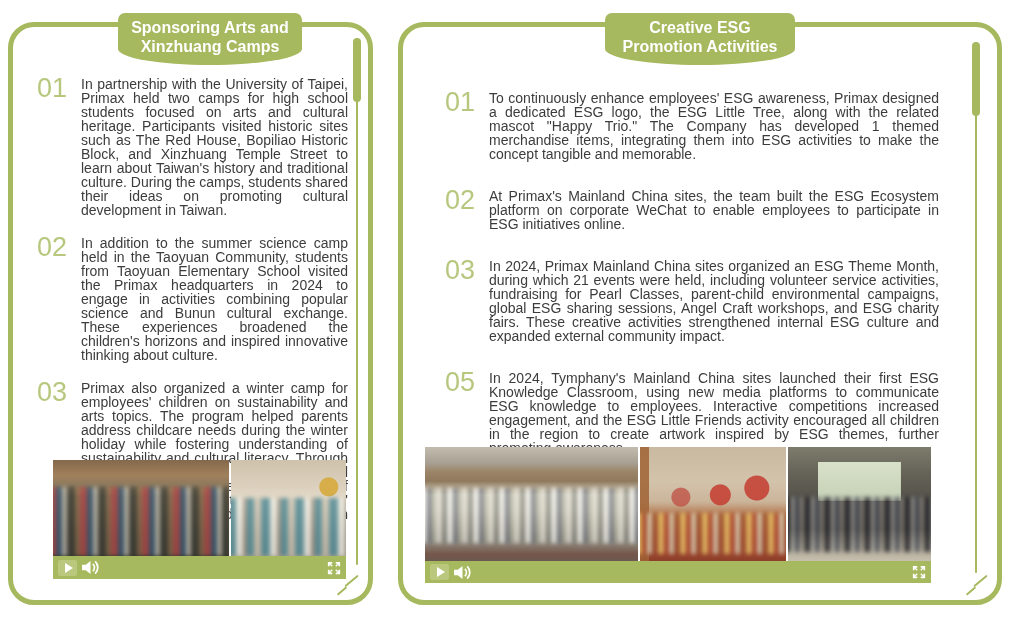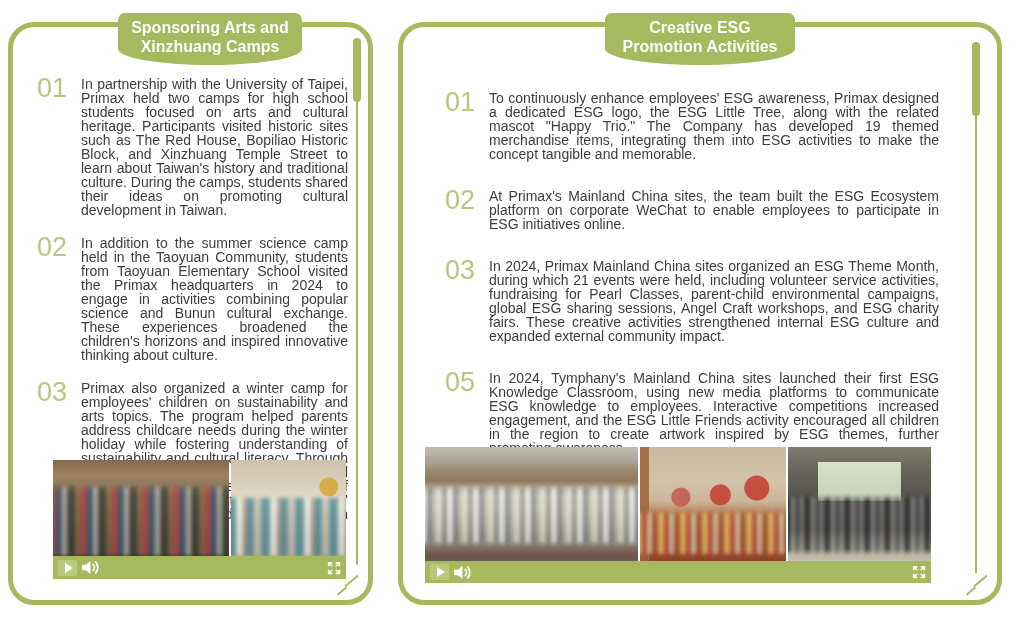--- a/index.html
+++ b/index.html
@@ -175,21 +175,21 @@
 
   <section class="panel panel-right">
     <div class="badge">
       <div>Creative ESG</div>
       <div>Promotion Activities</div>
     </div>
 
     <div class="items">
       <div class="item">
         <span class="num">01</span>
-        <p class="txt">To continuously enhance employees' ESG awareness, Primax designed a dedicated ESG logo, the ESG Little Tree, along with the related mascot "Happy Trio." The Company has developed 19 themed merchandise items, integrating them into ESG activities to make the concept tangible and memorable.</p>
+        <p class="txt">To continuously enhance employees' ESG awareness, Primax designed a dedicated ESG logo, the ESG Little Tree, along with the related mascot "Happy Trio." The Company has developed 1 themed merchandise items, integrating them into ESG activities to make the concept tangible and memorable.</p>
       </div>
       <div class="item">
         <span class="num">02</span>
         <p class="txt">At Primax's Mainland China sites, the team built the ESG Ecosystem platform on corporate WeChat to enable employees to participate in ESG initiatives online.</p>
       </div>
       <div class="item">
         <span class="num">03</span>
         <p class="txt">In 2024, Primax Mainland China sites organized an ESG Theme Month, during which 21 events were held, including volunteer service activities, fundraising for Pearl Classes, parent-child environmental campaigns, global ESG sharing sessions, Angel Craft workshops, and ESG charity fairs. These creative activities strengthened internal ESG culture and expanded external community impact.</p>
       </div>
       <div class="item">

